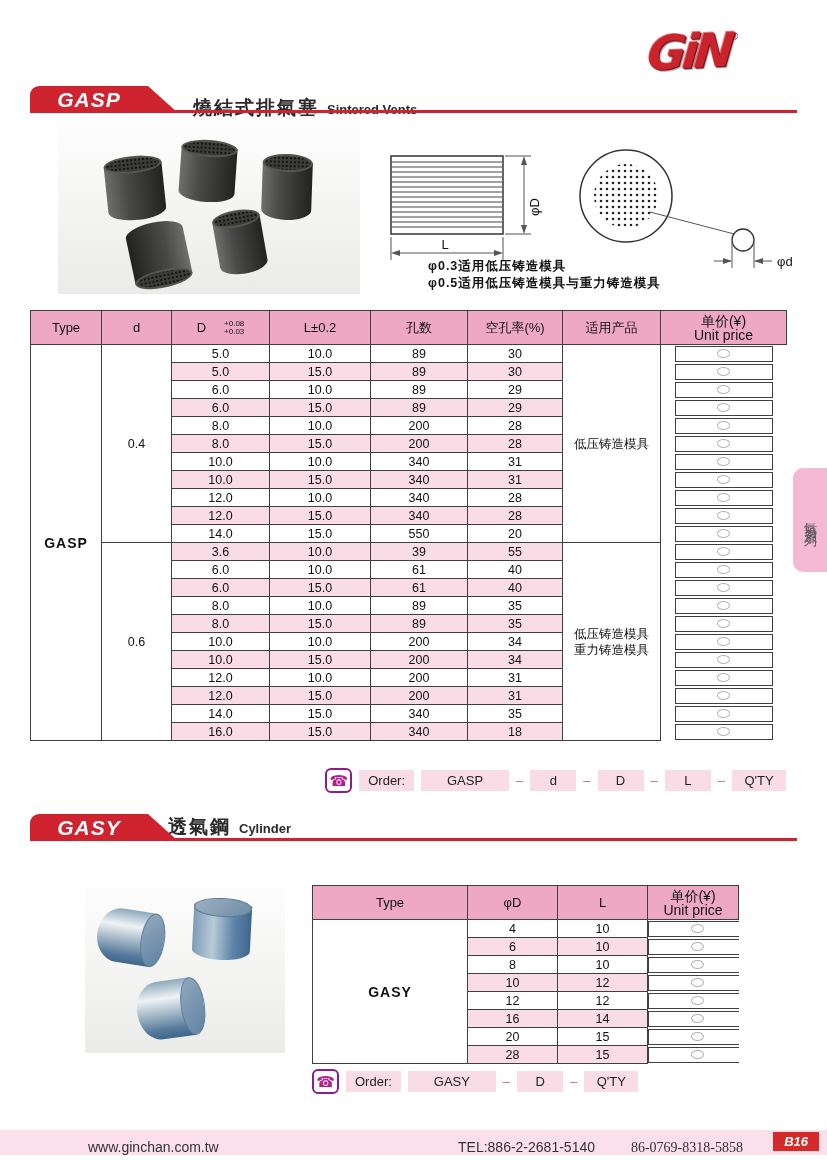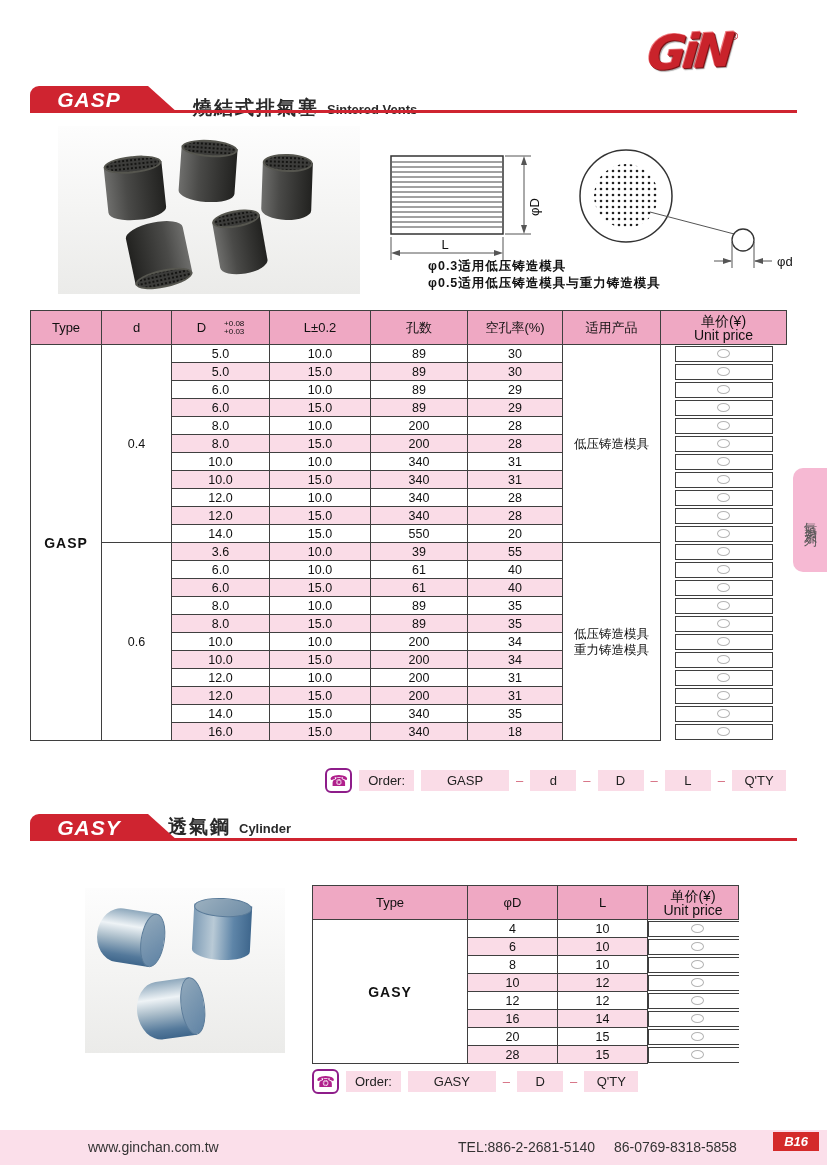--- a/index.html
+++ b/index.html
@@ -91,24 +91,24 @@
     font-size:15px; line-height:1; }
   .order-label { background:#fadce7; padding:3px 9px; font-size:13px; color:#222; }
   .order-part { background:#fadce7; padding:3px 0; text-align:center; font-size:13px; color:#222; }
   .order-dash { color:#d4667a; font-size:13px; }
 
   
   .side-tab { position:absolute; right:0; top:468px; width:34px; height:104px;
     background:#f6b9d3; border-radius:10px 0 0 10px;
     display:flex; align-items:center; justify-content:center; }
   .side-tab span { writing-mode:vertical-rl; font-size:13px; color:#555; letter-spacing:4px; }
-  .footer { position:absolute; left:0; top:1130px; width:827px; height:35px; background:#fbdfea; }
+  .footer { position:absolute; left:0; top:1130px; width:827px; height:25px; background:#fbdfea; }
   .footer-site { position:absolute; left:88px; top:9px; font-size:14px; color:#333; }
   .footer-tel { position:absolute; left:458px; top:9px; font-size:14px; color:#333; }
-  .footer-tel span + span { margin-left:15px; }
+  .footer-tel span + span { margin-left:32px;font-family:Liberation Serif, serif; }
   .page-badge { position:absolute; right:8px; top:2px; background:#d42a2a; color:#fff;
     font-weight:bold; font-style:italic; font-size:13px; padding:2px 11px; }
 </style>
 </head>
 <body>
 
 <div id="page">
 
   <div class="logo">
     <span class="logo-text">GiN</span><span class="logo-reg">®</span>

